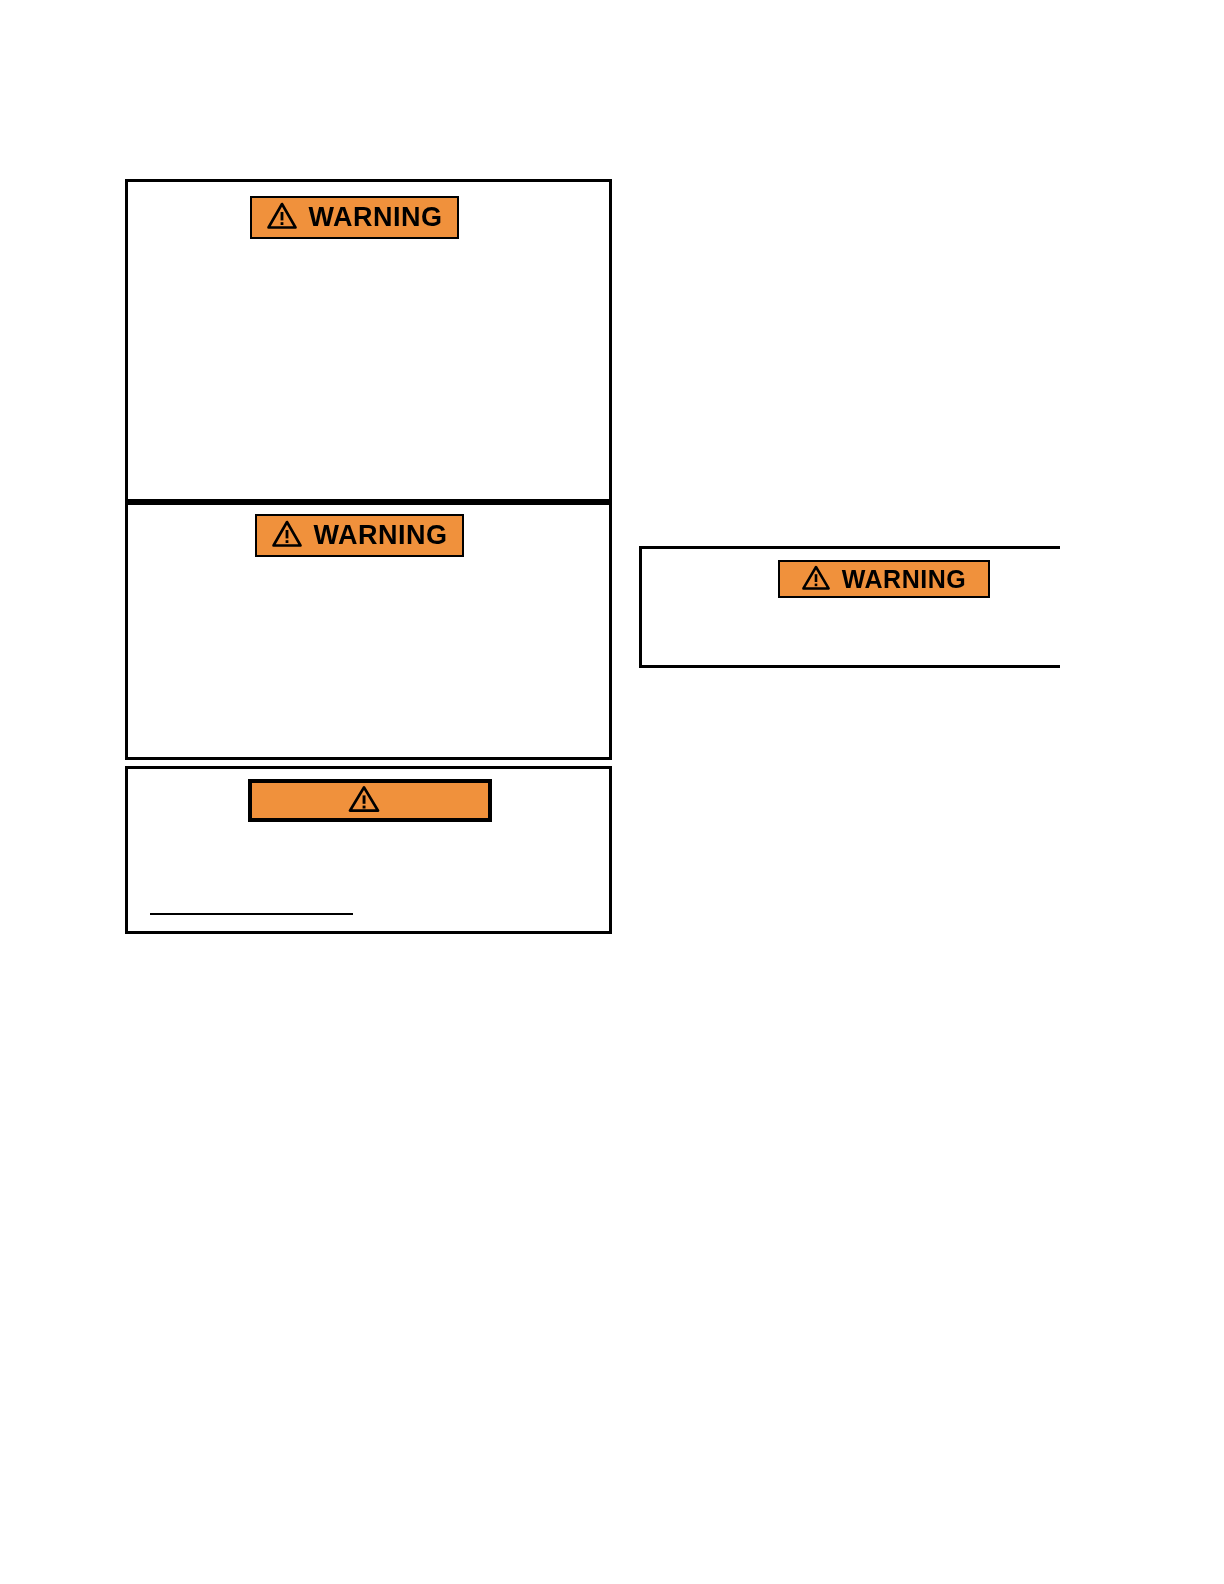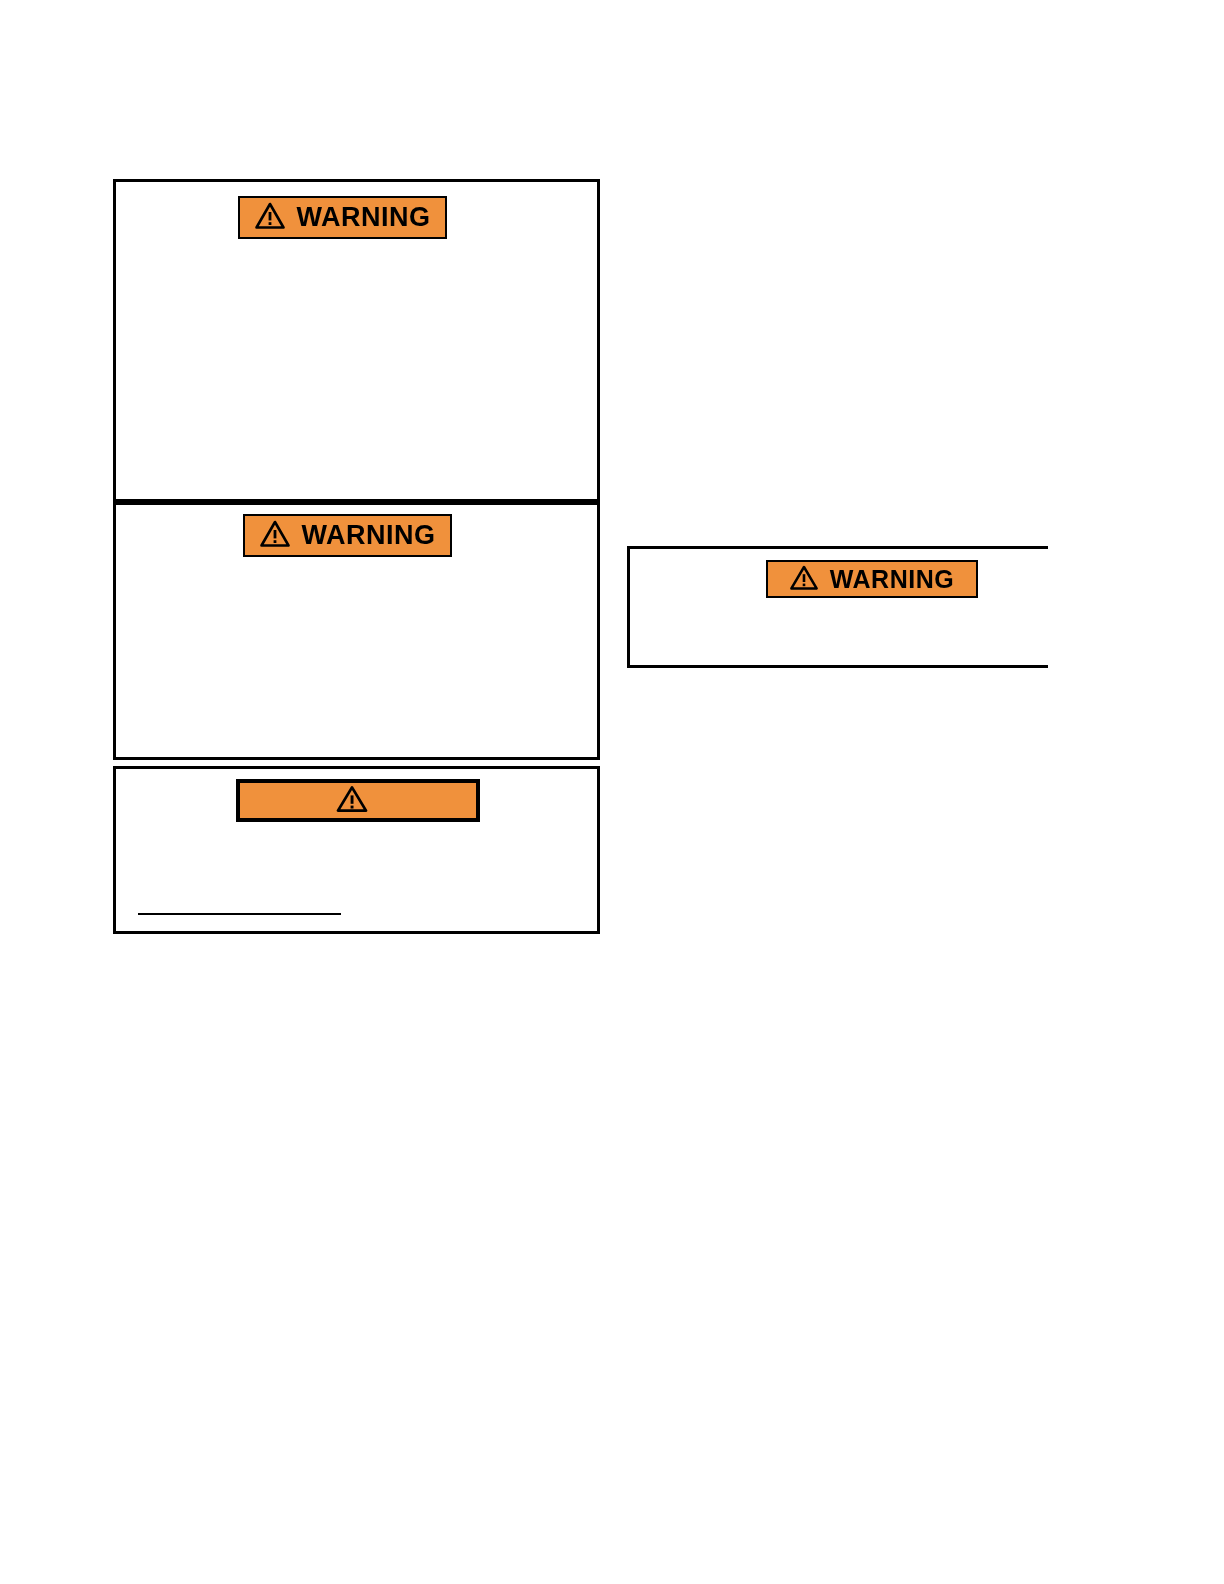--- a/index.html
+++ b/index.html
@@ -9,21 +9,21 @@
   }
   body {
     width: 1224px;
     height: 1584px;
     position: relative;
     font-family: "Liberation Sans", sans-serif;
     -webkit-font-smoothing: antialiased;
   }
   .page {
     position: absolute;
-    left: 0; top: 0;
+    left: 12px; top: 0;
     width: 1048px;
     height: 1584px;
     background: #ffffff;
     overflow: hidden;
   }
 
   
   .warn-box {
     position: absolute;
     box-sizing: border-box;

